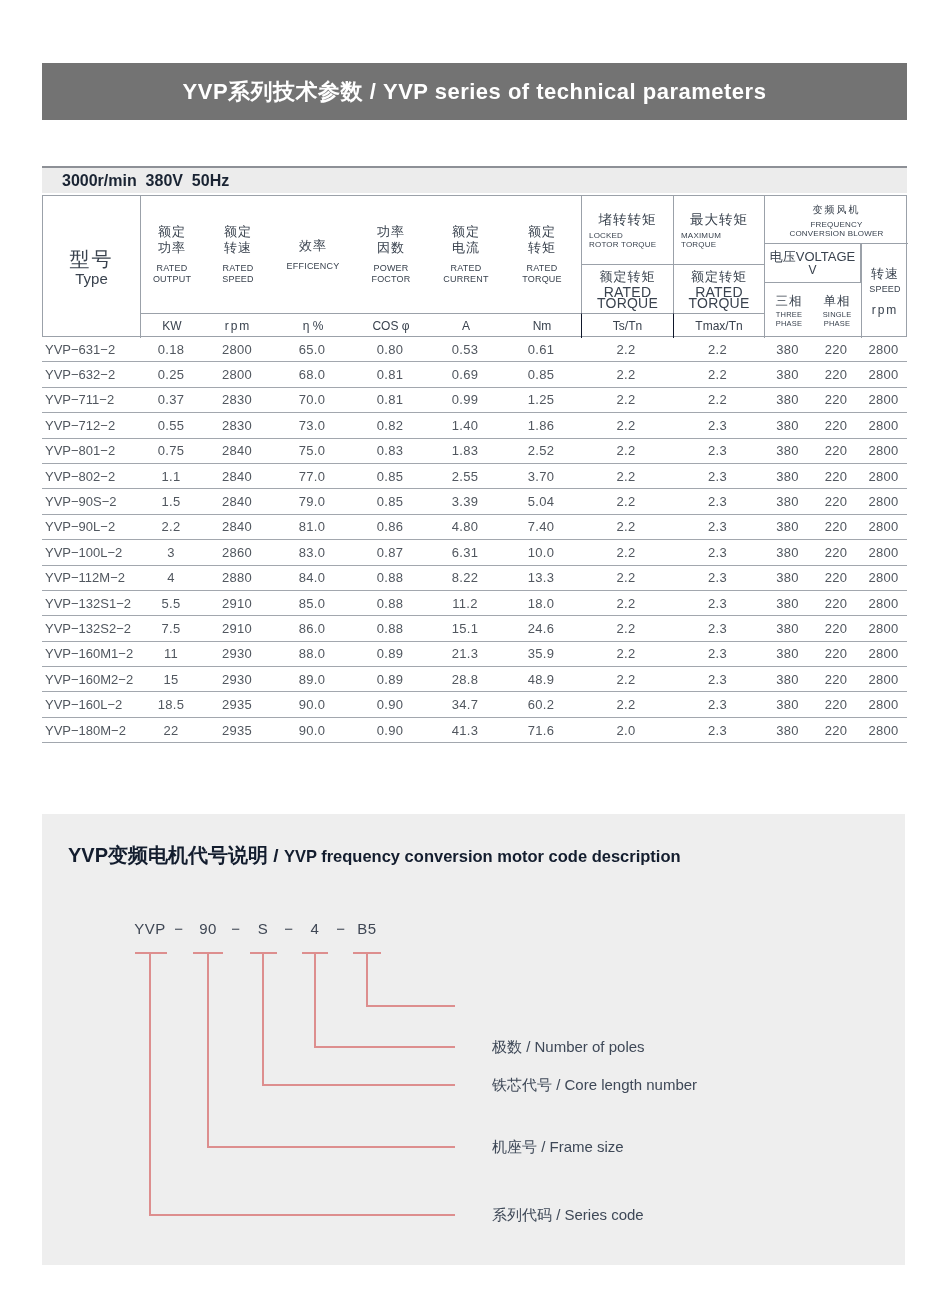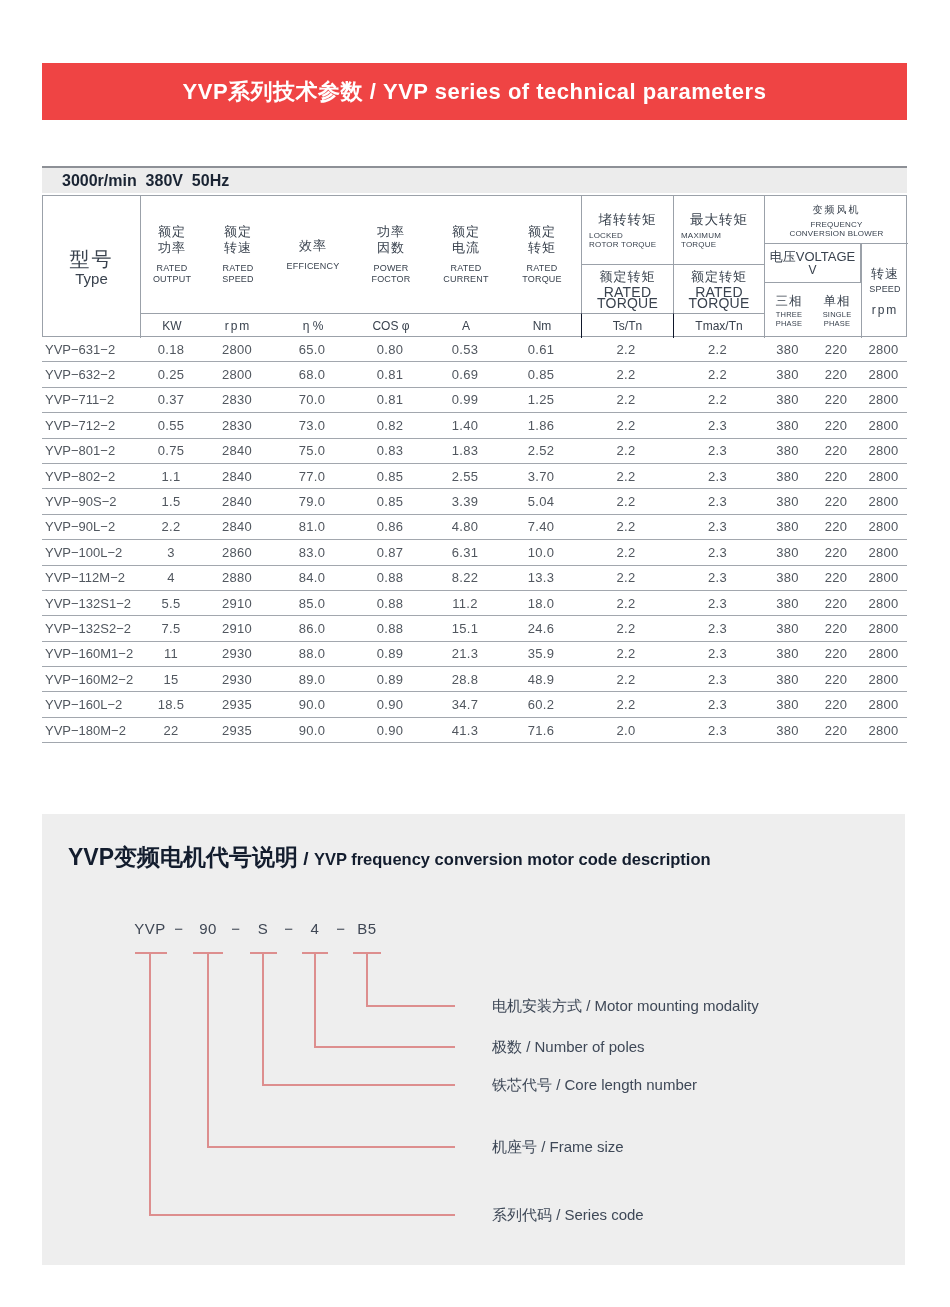--- a/index.html
+++ b/index.html
@@ -4,21 +4,21 @@
 <style>
   html,body{margin:0;padding:0;}
   body{
     width:950px;height:1307px;position:relative;background:#ffffff;
     font-family:"Liberation Sans","DejaVu Sans",sans-serif;
     -webkit-font-smoothing:antialiased;
   }
   
   .banner{
     position:absolute;left:42px;top:63px;width:865px;height:57px;
-    background:#ef4444;display:flex;align-items:center;justify-content:center;
+    background:#737373;display:flex;align-items:center;justify-content:center;
   }
   .banner span{color:#ffffff;font-size:22px;font-weight:bold;letter-spacing:.5px;}
   
   .subtitle-bar{
     position:absolute;left:42px;top:166px;width:865px;height:27px;
     background:#ececec;border-top:2px solid #8d9096;box-sizing:border-box;
     display:flex;align-items:center;
   }
   .subtitle-bar span{font-size:16px;font-weight:bold;color:#1a2433;padding-left:20px;white-space:pre;}
   
@@ -75,21 +75,21 @@
     height:25.4px;box-sizing:border-box;border-bottom:1px solid #a2a7ae;
   }
   .tcell{
     font-size:13px;color:#51575f;display:flex;align-items:center;justify-content:center;
     letter-spacing:.3px;
   }
   .tcell-type{justify-content:flex-start;padding-left:3px;letter-spacing:0;}
   
   .panel{position:absolute;left:42px;top:814px;width:863px;height:451px;background:#eeeeee;}
   .panel-title{position:absolute;left:26px;top:28px;white-space:nowrap;color:#131d2e;}
-  .panel-title .pt-zh{font-size:23px;font-weight:bold;}
+  .panel-title .pt-zh{font-size:20px;font-weight:bold;}
   .panel-title .pt-sep{font-size:19px;font-weight:bold;}
   .panel-title .pt-en{font-size:16.5px;font-weight:bold;margin-top:32px;}
   
   .diagram{position:absolute;left:0;top:0;width:863px;height:451px;}
   .code-part,.code-dash{
     position:absolute;top:106px;transform:translateX(-50%);
     font-size:15px;color:#3f4754;letter-spacing:.5px;white-space:nowrap;
   }
   .d-underline{position:absolute;top:138px;height:2px;background:#dd8e8e;}
   .d-vline{position:absolute;width:1.5px;background:#dd8e8e;}
@@ -505,19 +505,18 @@
       <div class="code-label" style="top: 260px;">铁芯代号 / Core length number</div>
       <div class="code-part" style="left: 273px;">4</div>
       <div class="d-underline" style="left: 260px; width: 26px;"></div>
       <div class="d-vline" style="left: 272.25px; top: 140px; height: 94px;"></div>
       <div class="d-hline" style="left: 273px; top: 232.25px; width: 140px;"></div>
       <div class="code-label" style="top: 222px;">极数 / Number of poles</div>
       <div class="code-part" style="left: 325px;">B5</div>
       <div class="d-underline" style="left: 311px; width: 28px;"></div>
       <div class="d-vline" style="left: 324.25px; top: 140px; height: 53px;"></div>
       <div class="d-hline" style="left: 325px; top: 191.25px; width: 88px;"></div>
-      <div class="code-label" style="top: 181px;">电机安装方式 / Motor mounting modality</div>
       <div class="code-dash" style="left: 137px;">−</div>
       <div class="code-dash" style="left: 194px;">−</div>
       <div class="code-dash" style="left: 247px;">−</div>
       <div class="code-dash" style="left: 299px;">−</div>
     </div>
 </div>
 
 </body></html>

